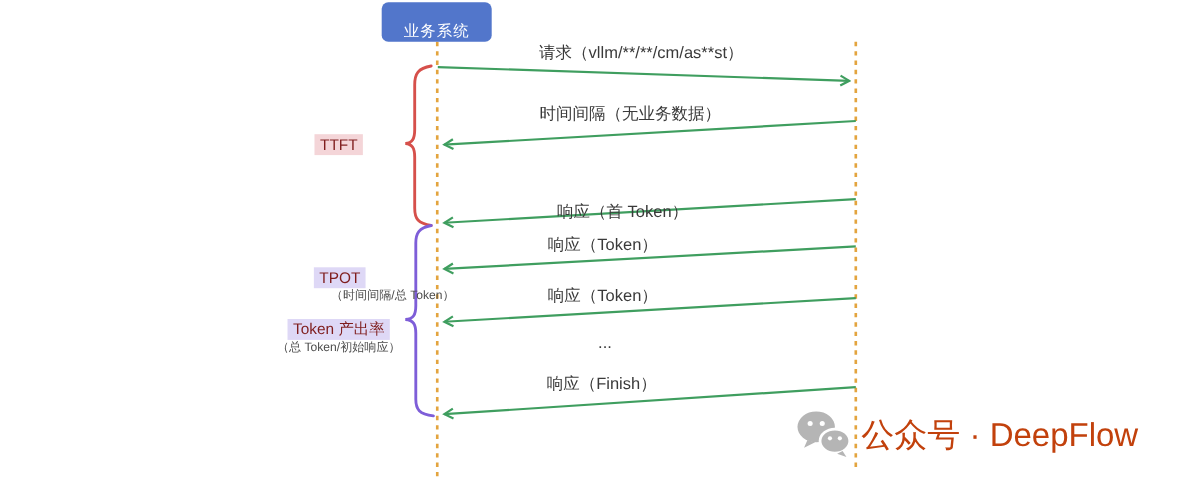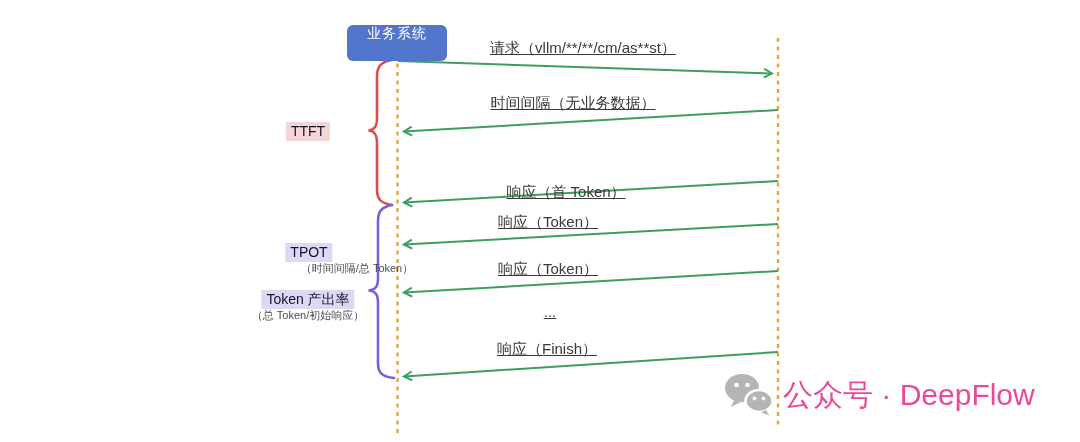--- a/index.html
+++ b/index.html
@@ -8,39 +8,39 @@
     font-family:"Liberation Sans","DejaVu Sans",sans-serif; overflow:hidden;
   }
   svg.lines { position:absolute; left:0; top:0; }
   .lifeline { stroke:#e3a43e; stroke-width:2.4; stroke-dasharray:4 4.5; fill:none; }
   .msg-line { stroke:#3f9e5f; stroke-width:2; fill:none; }
   .brace-red { stroke:#d6504b; stroke-width:2.6; fill:none; stroke-linecap:round; }
   .brace-purple { stroke:#7e5ed8; stroke-width:2.6; fill:none; stroke-linecap:round; }
   .actor {
     position:absolute; top:2px; width:100px; height:36px; background:#5276cb;
     border-radius:6px; color:#ffffff; font-size:14px; letter-spacing:1px;
-    display:flex; align-items:flex-start; justify-content:center;margin-top:23px;
+    display:flex; align-items:flex-end; justify-content:center;
   }
   .msg-label {
     position:absolute; transform:translateX(-50%); white-space:nowrap;
-    font-size:15px; color:#3a3a3a;text-decoration:underline;
+    font-size:15px; color:#3a3a3a;
   }
   .metric-main {
     position:absolute; transform:translateX(-50%); white-space:nowrap;
-    font-size:14px; color:#0f172a; padding:1px 5px; line-height:17px;
+    font-size:14px; color:#7f1d1d; padding:1px 5px; line-height:17px;
   }
   .bg-pink { background:#f4d5d8; }
   .bg-purple { background:#ded8f6; }
   .metric-sub {
     position:absolute; transform:translateX(-50%); white-space:nowrap;
     font-size:11px; color:#4c4c4c;
   }
   .watermark {
     position:absolute; left:724px; top:373px; display:flex; align-items:center;
-    gap:9px; color:#ec4899; font-size:30px; white-space:nowrap;
+    gap:9px; color:#c2410c; font-size:30px; white-space:nowrap;
   }
 </style>
 </head>
 <body>
 
 <div class="stage">
 
   <div class="watermark">
     <svg width="50" height="44" viewBox="0 0 50 44">
       <ellipse cx="18" cy="15" rx="17" ry="14" fill="#b5b5b5"></ellipse>

